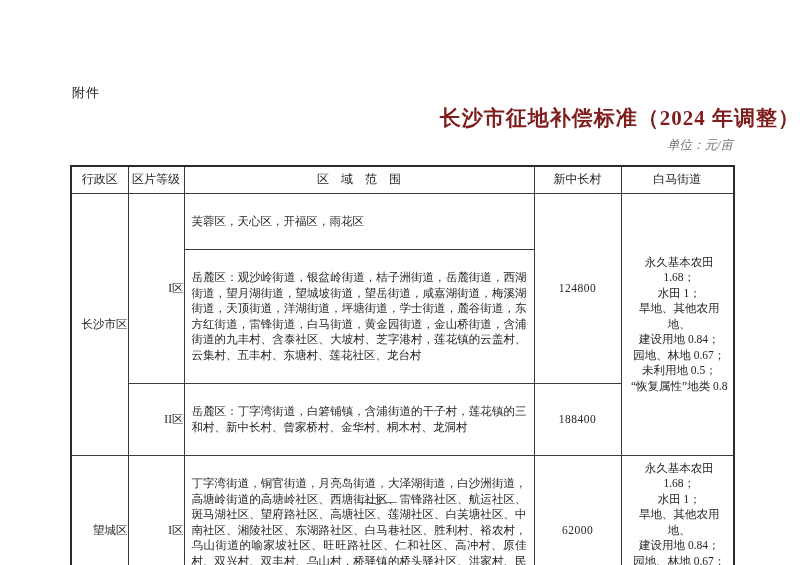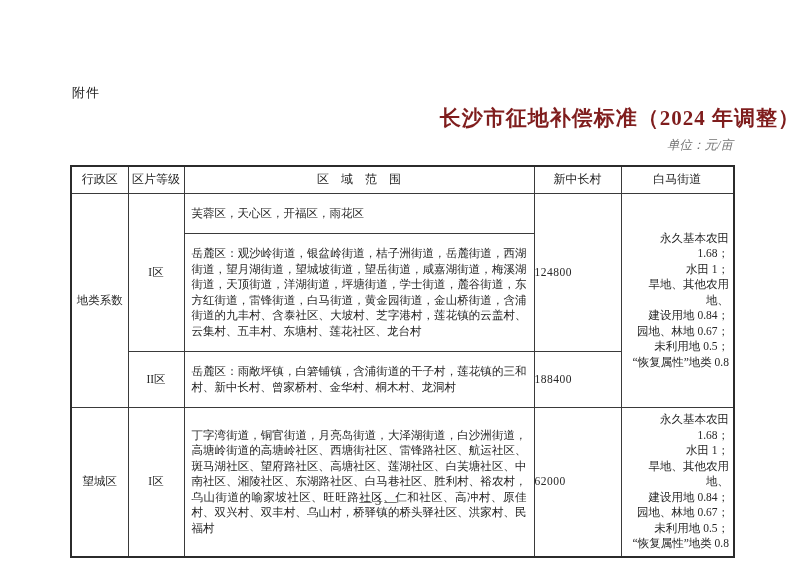--- a/index.html
+++ b/index.html
@@ -65,31 +65,32 @@
   tr.row-a { height: 30px; }
   tr.row-b { height: 101px; }
   tr.row-c { height: 40px; }
   tr.row-d { height: 126px; }
   table.comp-table th {
     font-size: 12px;
     font-weight: normal;
     text-align: center;
     color: #1e1e1e;
   }
-  td.c-center { text-align: center; }
+  td.c-center { text-align: right; }
   td.c-scope {
     text-align: justify;
-    padding: 12px 7px;
+    padding: 20px 7px;
   }
   td.c-coeff {
-    text-align: right;
+    text-align: center;
     padding: 4px 4px 4px 8px;
     white-space: pre-line;
   }
   td.c-num {
+    text-align: center;
     font-size: 12px;
     letter-spacing: 0.5px;
   }
   .page-number {
     position: absolute;
     left: 0;
     top: 494px;
     width: 756px;
     text-align: center;
     font-size: 12.5px;
@@ -118,40 +119,40 @@
     <tbody>
       <tr class="head-row">
         <th>行政区</th>
         <th>区片等级</th>
         <th>区　域　范　围</th>
         <th>新中长村</th>
         <th>白马街道</th>
       </tr>
 
       <tr class="row-a">
-        <td class="c-center" rowspan="3">地类系数</td>
+        <td class="c-center" rowspan="3">长沙市区</td>
         <td class="c-center" rowspan="2">I区</td>
         <td class="c-scope">芙蓉区，天心区，开福区，雨花区</td>
         <td class="c-num" rowspan="2">124800</td>
         <td class="c-coeff" rowspan="3">永久基本农田 1.68；
 水田 1；
 旱地、其他农用地、
 建设用地 0.84；
 园地、林地 0.67；
 未利用地 0.5；
 “恢复属性”地类 0.8</td>
       </tr>
 
       <tr class="row-b">
         <td class="c-scope">岳麓区：观沙岭街道，银盆岭街道，桔子洲街道，岳麓街道，西湖街道，望月湖街道，望城坡街道，望岳街道，咸嘉湖街道，梅溪湖街道，天顶街道，洋湖街道，坪塘街道，学士街道，麓谷街道，东方红街道，雷锋街道，白马街道，黄金园街道，金山桥街道，含浦街道的九丰村、含泰社区、大坡村、芝字港村，莲花镇的云盖村、云集村、五丰村、东塘村、莲花社区、龙台村</td>
       </tr>
 
       <tr class="row-c">
         <td class="c-center">II区</td>
-        <td class="c-scope">岳麓区：雨敞坪镇，白箬铺镇，含浦街道的干子村，莲花镇的三和村、新中长村、曾家桥村、金华村、桐木村、龙洞村</td>
+        <td class="c-scope">岳麓区：丁字湾街道，白箬铺镇，含浦街道的干子村，莲花镇的三和村、新中长村、曾家桥村、金华村、桐木村、龙洞村</td>
         <td class="c-num">188400</td>
       </tr>
 
       <tr class="row-d">
         <td class="c-center">望城区</td>
         <td class="c-center">I区</td>
         <td class="c-scope">丁字湾街道，铜官街道，月亮岛街道，大泽湖街道，白沙洲街道，高塘岭街道的高塘岭社区、西塘街社区、雷锋路社区、航运社区、斑马湖社区、望府路社区、高塘社区、莲湖社区、白芙塘社区、中南社区、湘陵社区、东湖路社区、白马巷社区、胜利村、裕农村，乌山街道的喻家坡社区、旺旺路社区、仁和社区、高冲村、原佳村、双兴村、双丰村、乌山村，桥驿镇的桥头驿社区、洪家村、民福村</td>
         <td class="c-num">62000</td>
         <td class="c-coeff">永久基本农田 1.68；
 水田 1；

